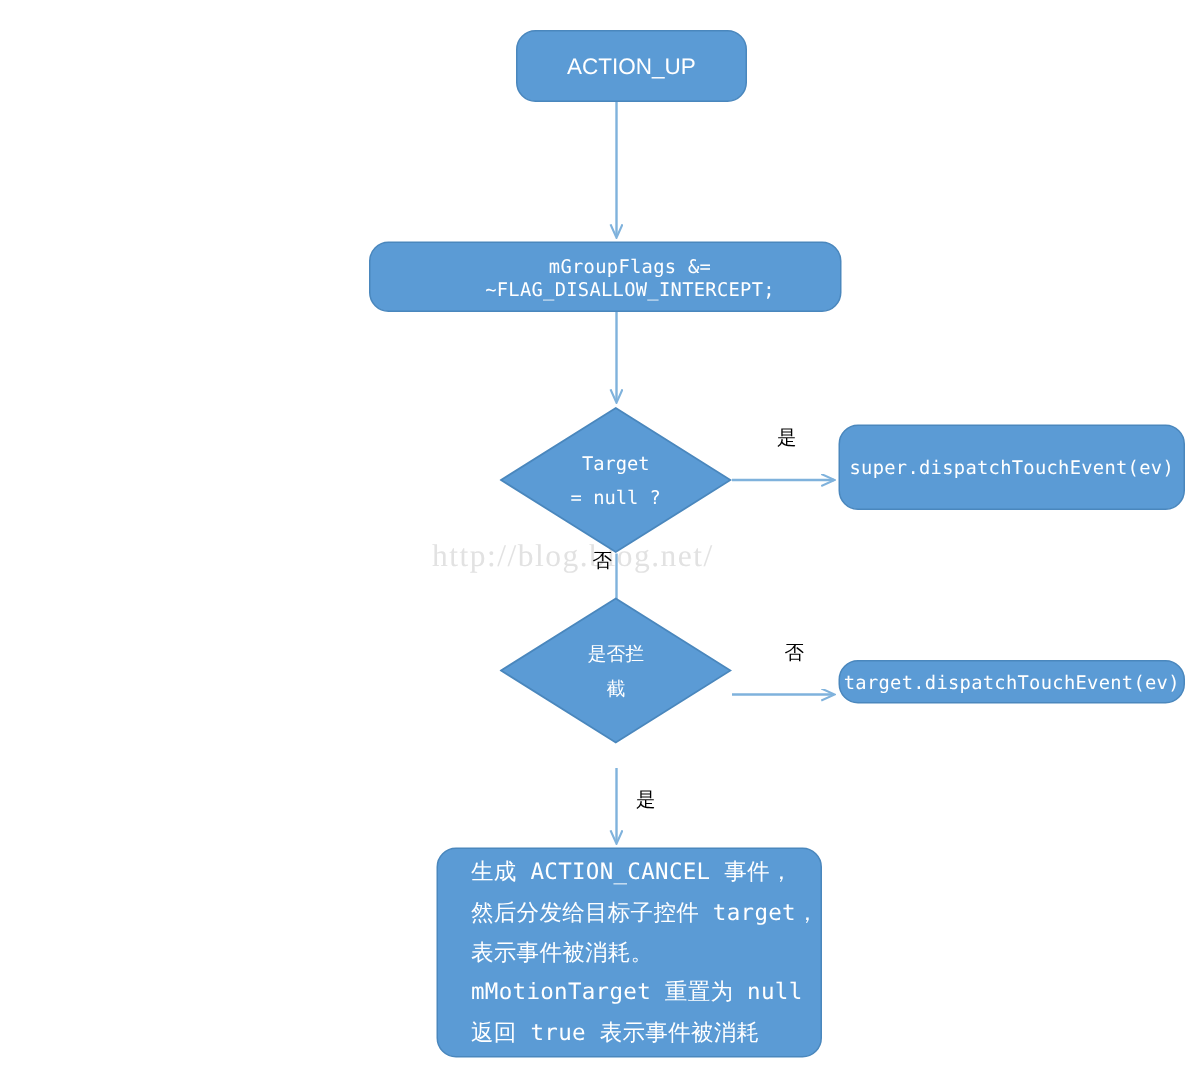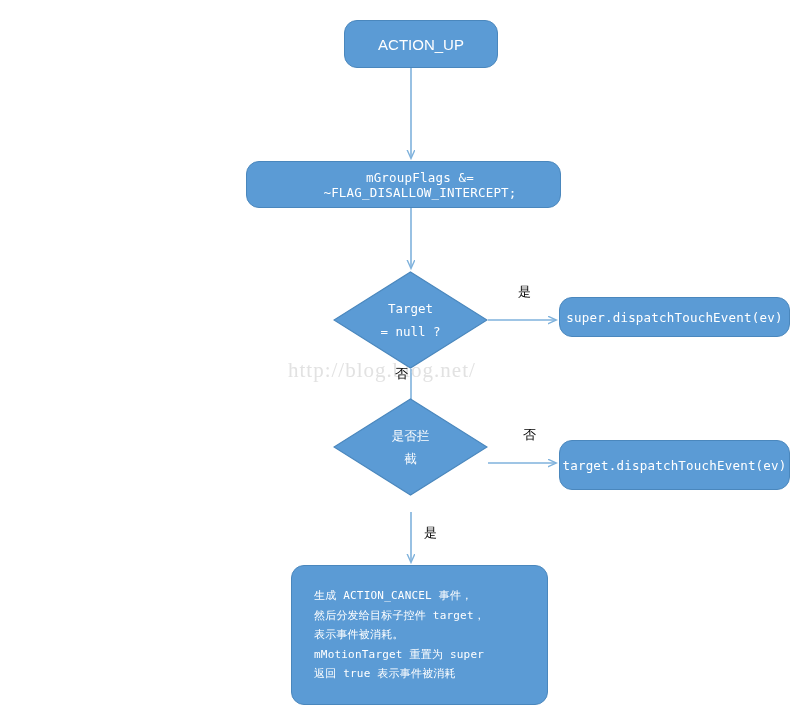--- a/index.html
+++ b/index.html
@@ -74,43 +74,43 @@
   }
   #node-group-flags {
     left: 246px;
     top: 161px;
     width: 315px;
     height: 47px;
     padding-left: 33px;
   }
   #node-super-dispatch {
     left: 559px;
-    top: 297px;
+    top: 283px;
     width: 231px;
-    height: 40px;
+    height: 57px;
   }
   #node-target-dispatch {
     left: 559px;
     top: 440px;
     width: 231px;
-    height: 50px;
+    height: 29px;
   }
   #node-cancel-block {
     left: 291px;
     top: 565px;
     width: 257px;
     height: 140px;
     justify-content: flex-start;
     align-items: center;
     padding-left: 22px;
   }
   #node-cancel-block .lines {
     text-align: left;
     line-height: 1.78;
-    font-size: 11px;
+    font-size: 15px;
   }
 
   
   .diamond {
     position: absolute;
     z-index: 3;
   }
   .diamond .shape {
     position: absolute;
     left: 0;
@@ -223,21 +223,21 @@
 
   <div class="node rounded mono" id="node-target-dispatch">
     <span>target.dispatchTouchEvent(ev)</span>
   </div>
 
   <div class="node rounded mono" id="node-cancel-block">
     <div class="lines">
       <div>生成 ACTION_CANCEL 事件，</div>
       <div>然后分发给目标子控件 target，</div>
       <div>表示事件被消耗。</div>
-      <div>mMotionTarget 重置为 super</div>
+      <div>mMotionTarget 重置为 null</div>
       <div>返回 true 表示事件被消耗</div>
     </div>
   </div>
 
   <div class="edge-label" id="label-yes-target">是</div>
   <div class="edge-label" id="label-no-target">否</div>
   <div class="edge-label" id="label-no-intercept">否</div>
   <div class="edge-label" id="label-yes-final">是</div>
 
 </div>

